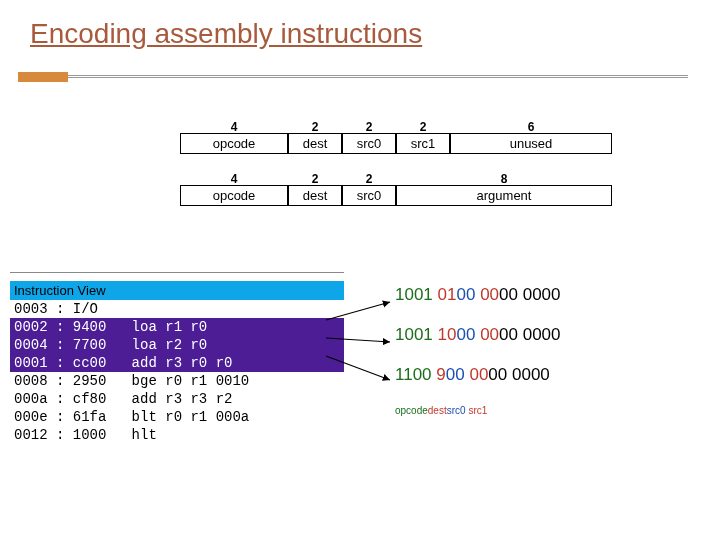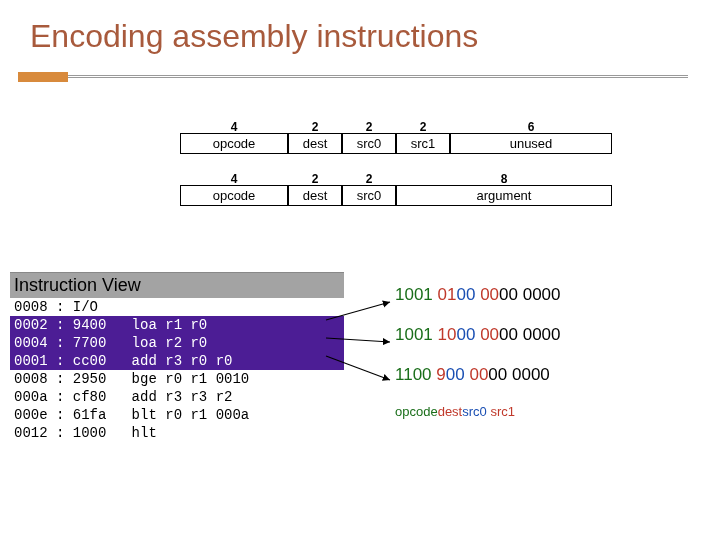--- a/index.html
+++ b/index.html
@@ -5,24 +5,25 @@
   * { box-sizing: border-box; margin: 0; padding: 0; }
   body {
     width: 720px;
     height: 540px;
     background: #fff;
     font-family: Arial, sans-serif;
     position: relative;
     overflow: hidden;
   }
   .title {
-    font-size: 32px;
+    font-size: 28px;
     color: #a85a3c;
     font-weight: 400;
     padding: 18px 0 0 30px;
+    text-decoration: underline;
   }
   .accent-area {
     position: absolute;
     top: 72px;
     left: 0;
     width: 720px;
     height: 10px;
   }
   .accent-orange {
     position: absolute;
@@ -73,43 +74,44 @@
     top: 272px;
     left: 10px;
     width: 334px;
     border-top: 1px solid #888;
     font-family: "Courier New", monospace;
     font-size: 14px;
     background: #fff;
   }
   .iv-header {
     font-family: Arial, sans-serif;
-    font-size: 18px;
+    font-size: 13px;
     padding: 2px 4px;
-    background: #a3a3a3;
+    background: #0ea5e9;
+    margin-top: 8px;
   }
   .iv-row { white-space: pre; padding: 0 4px; line-height: 18px; }
   .iv-row.sel { background: #4c1d95; color: #fff; }
 
   
   .binblock {
     position: absolute;
     left: 395px;
     top: 284px;
     font-family: Arial, sans-serif;
     font-size: 17px;
     line-height: 1.3;
   }
   .binrow { margin-bottom: 18px; }
   .g-op   { color: #1a6e1a; }
   .g-dest { color: #c0392b; }
   .g-src0 { color: #1a4fb3; }
   .g-src1 { color: #c0392b; }
   .g-rest { color: #000; }
-  .legend { font-size: 13px; margin-top: 4px; }
+  .legend { font-size: 10px; margin-top: 4px; }
   .legend .g-op, .legend .g-dest, .legend .g-src0, .legend .g-src1 { font-weight: 400; }
 
   
   svg.arrows {
     position: absolute;
     top: 272px;
     left: 0;
     width: 720px;
     height: 220px;
     pointer-events: none;
@@ -153,21 +155,21 @@
       <div class="enc-cell c-dest">dest</div>
       <div class="enc-cell c-src0">src0</div>
       <div class="enc-cell c-arg">argument</div>
     </div>
   </div>
 </div>
 
 <div class="iv">
   <div class="iv-header">Instruction View</div>
   <div id="iv-body">
-      <div class="iv-row">0008 : I/O   </div>
+      <div class="iv-row">0003 : I/O   </div>
       <div class="iv-row sel">0002 : 9400   loa r1 r0</div>
       <div class="iv-row sel">0004 : 7700   loa r2 r0</div>
       <div class="iv-row sel">0001 : cc00   add r3 r0 r0</div>
       <div class="iv-row">0008 : 2950   bge r0 r1 0010</div>
       <div class="iv-row">000a : cf80   add r3 r3 r2</div>
       <div class="iv-row">000e : 61fa   blt r0 r1 000a</div>
       <div class="iv-row">0012 : 1000   hlt </div>
     </div>
 </div>
 

